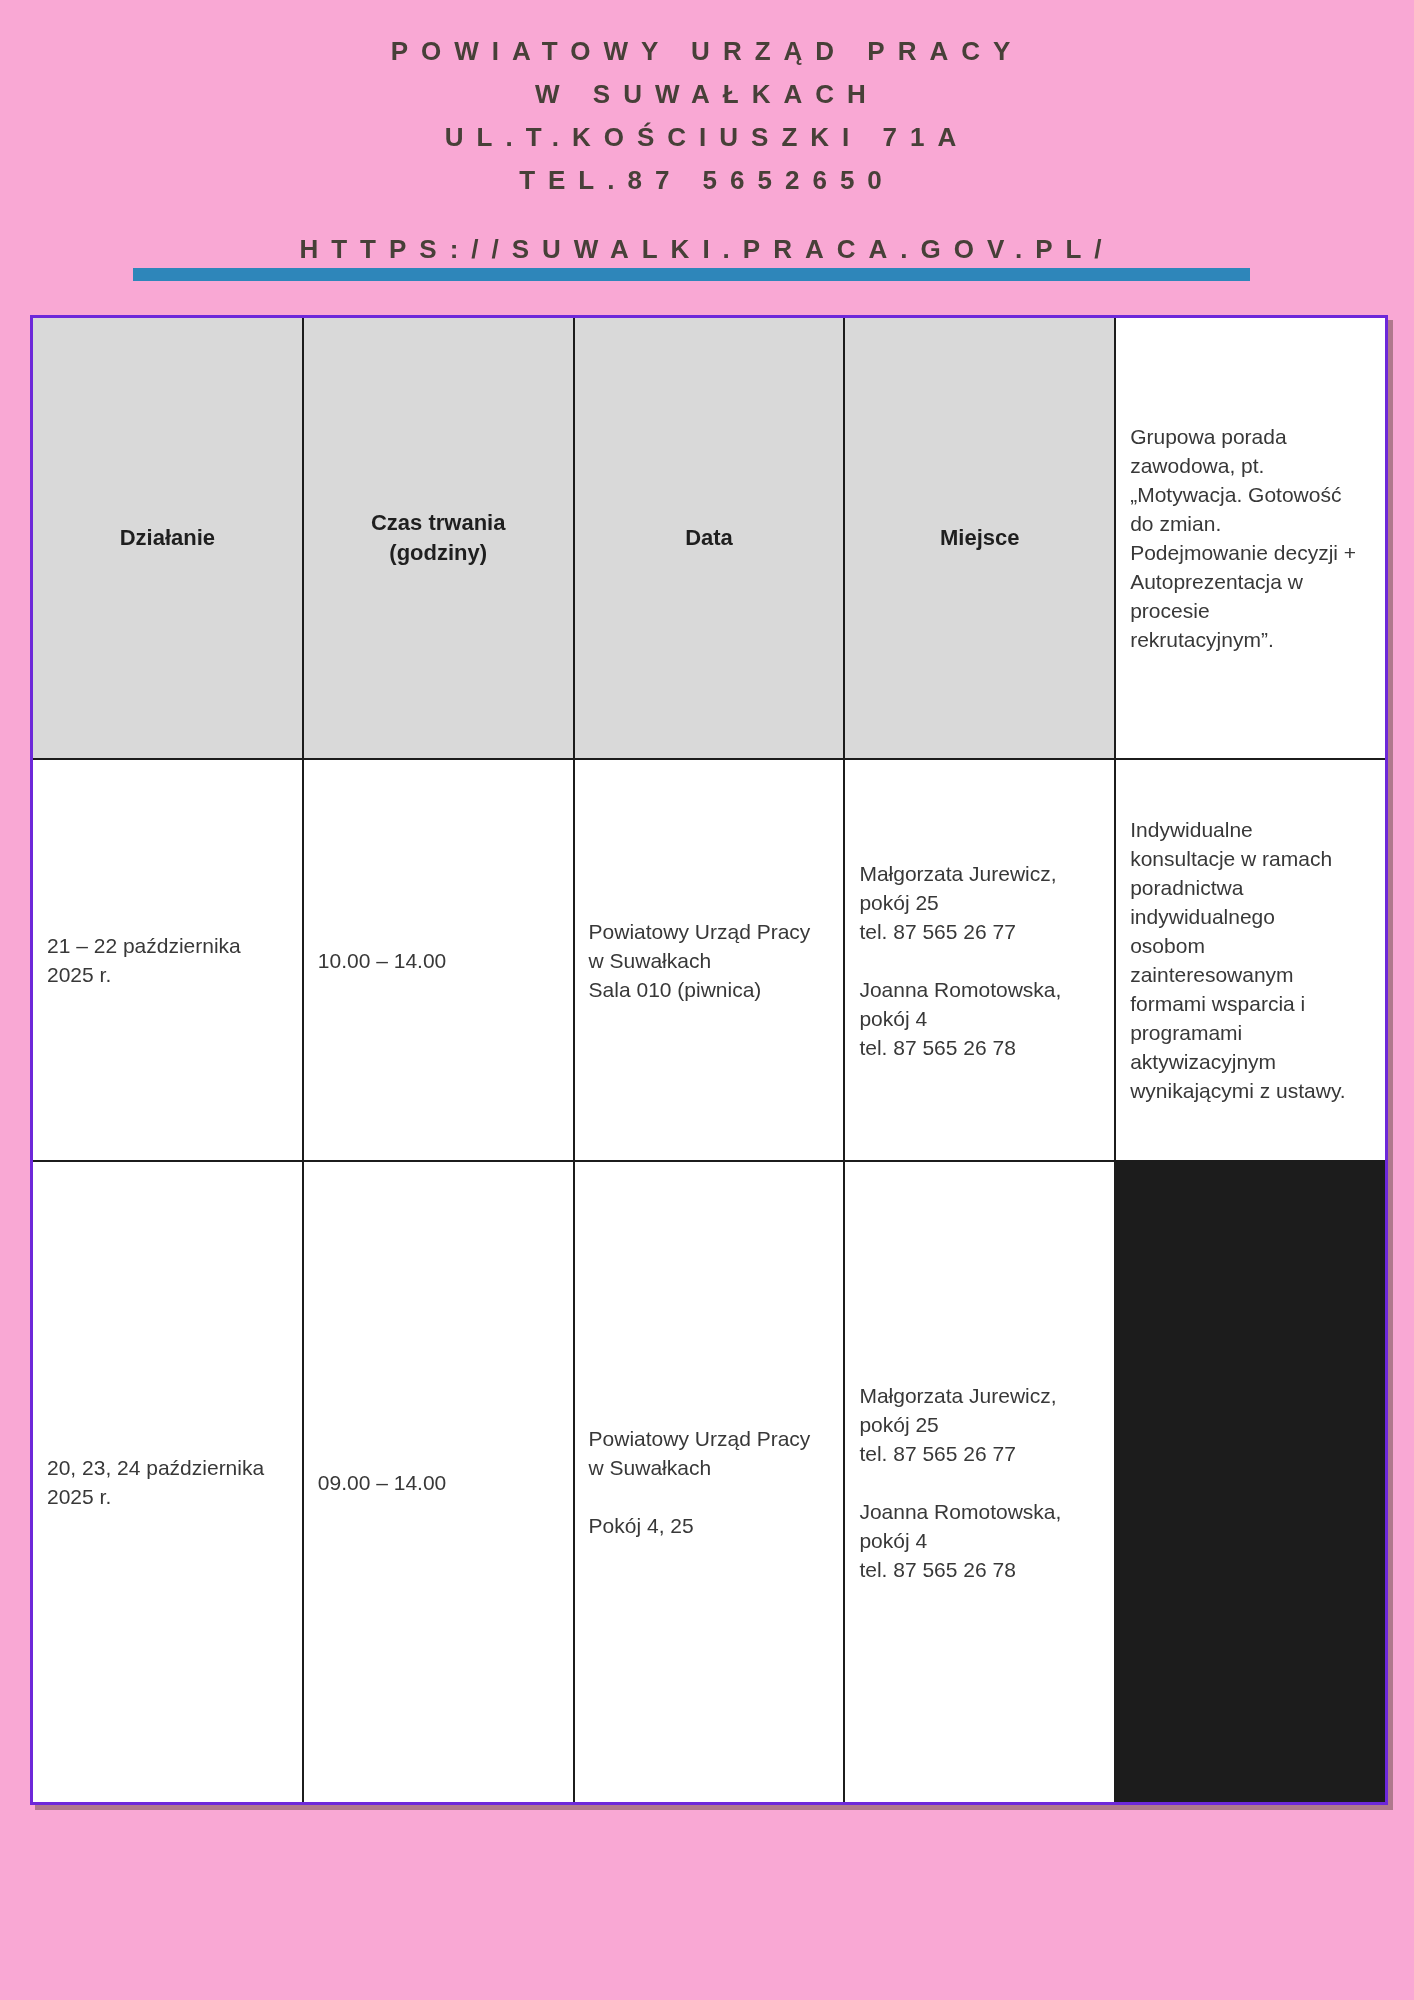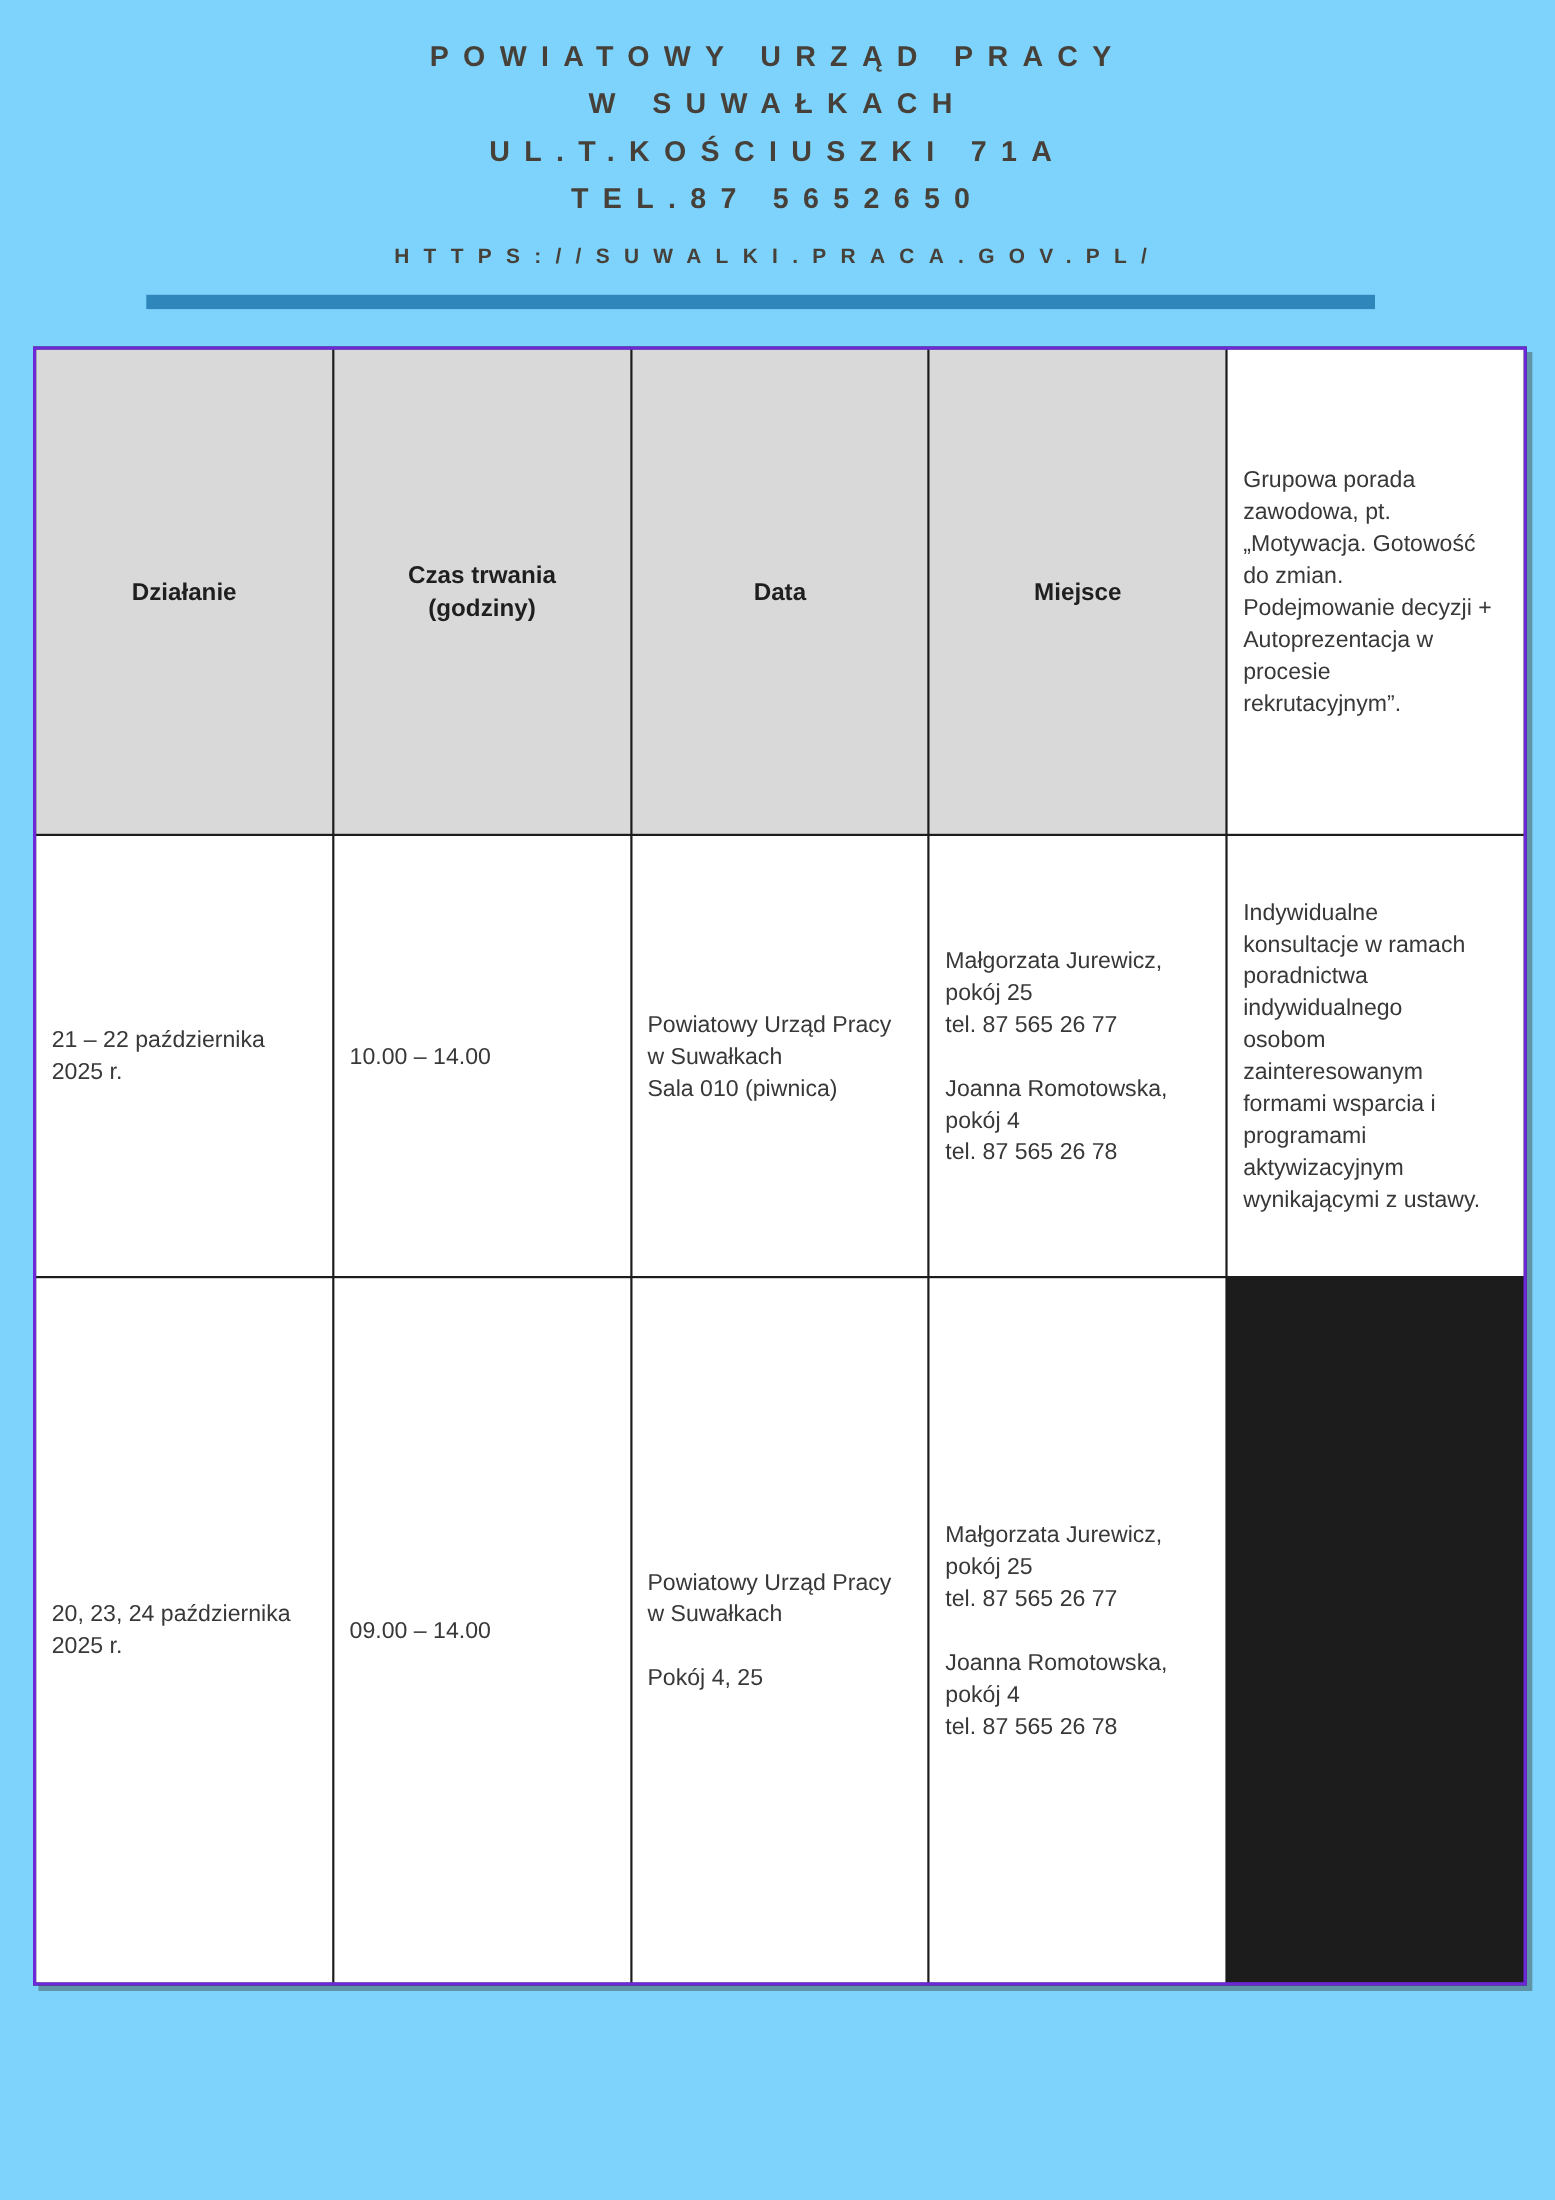--- a/index.html
+++ b/index.html
@@ -3,43 +3,43 @@
 <meta charset="utf-8">
 <style>
   * { margin: 0; padding: 0; box-sizing: border-box; }
   html, body { background: #fcd01d; }
   body { font-family: "Liberation Sans", "DejaVu Sans", sans-serif; }
 
   .page {
     position: relative;
     width: 1414px;
     height: 2000px;
-    background: #7dd3fc;
+    background: #f9a8d4;
     overflow: hidden;
   }
 
   
   .header-block {
     position: absolute;
     top: 30px;
     left: 0;
     width: 100%;
     text-align: center;
     color: #474038;
     font-weight: bold;
   }
   .header-line {
     font-size: 26px;
     letter-spacing: 13px;
     line-height: 43px;
     white-space: nowrap;
   }
   .header-url {
-    margin-top: 10px;
-    font-size: 19px;
+    margin-top: 26px;
+    font-size: 26px;
     letter-spacing: 13px;
     line-height: 43px;
     white-space: nowrap;
     text-align: center;
   }
 
   .divider-bar {
     position: absolute;
     top: 268px;
     left: 133px;

